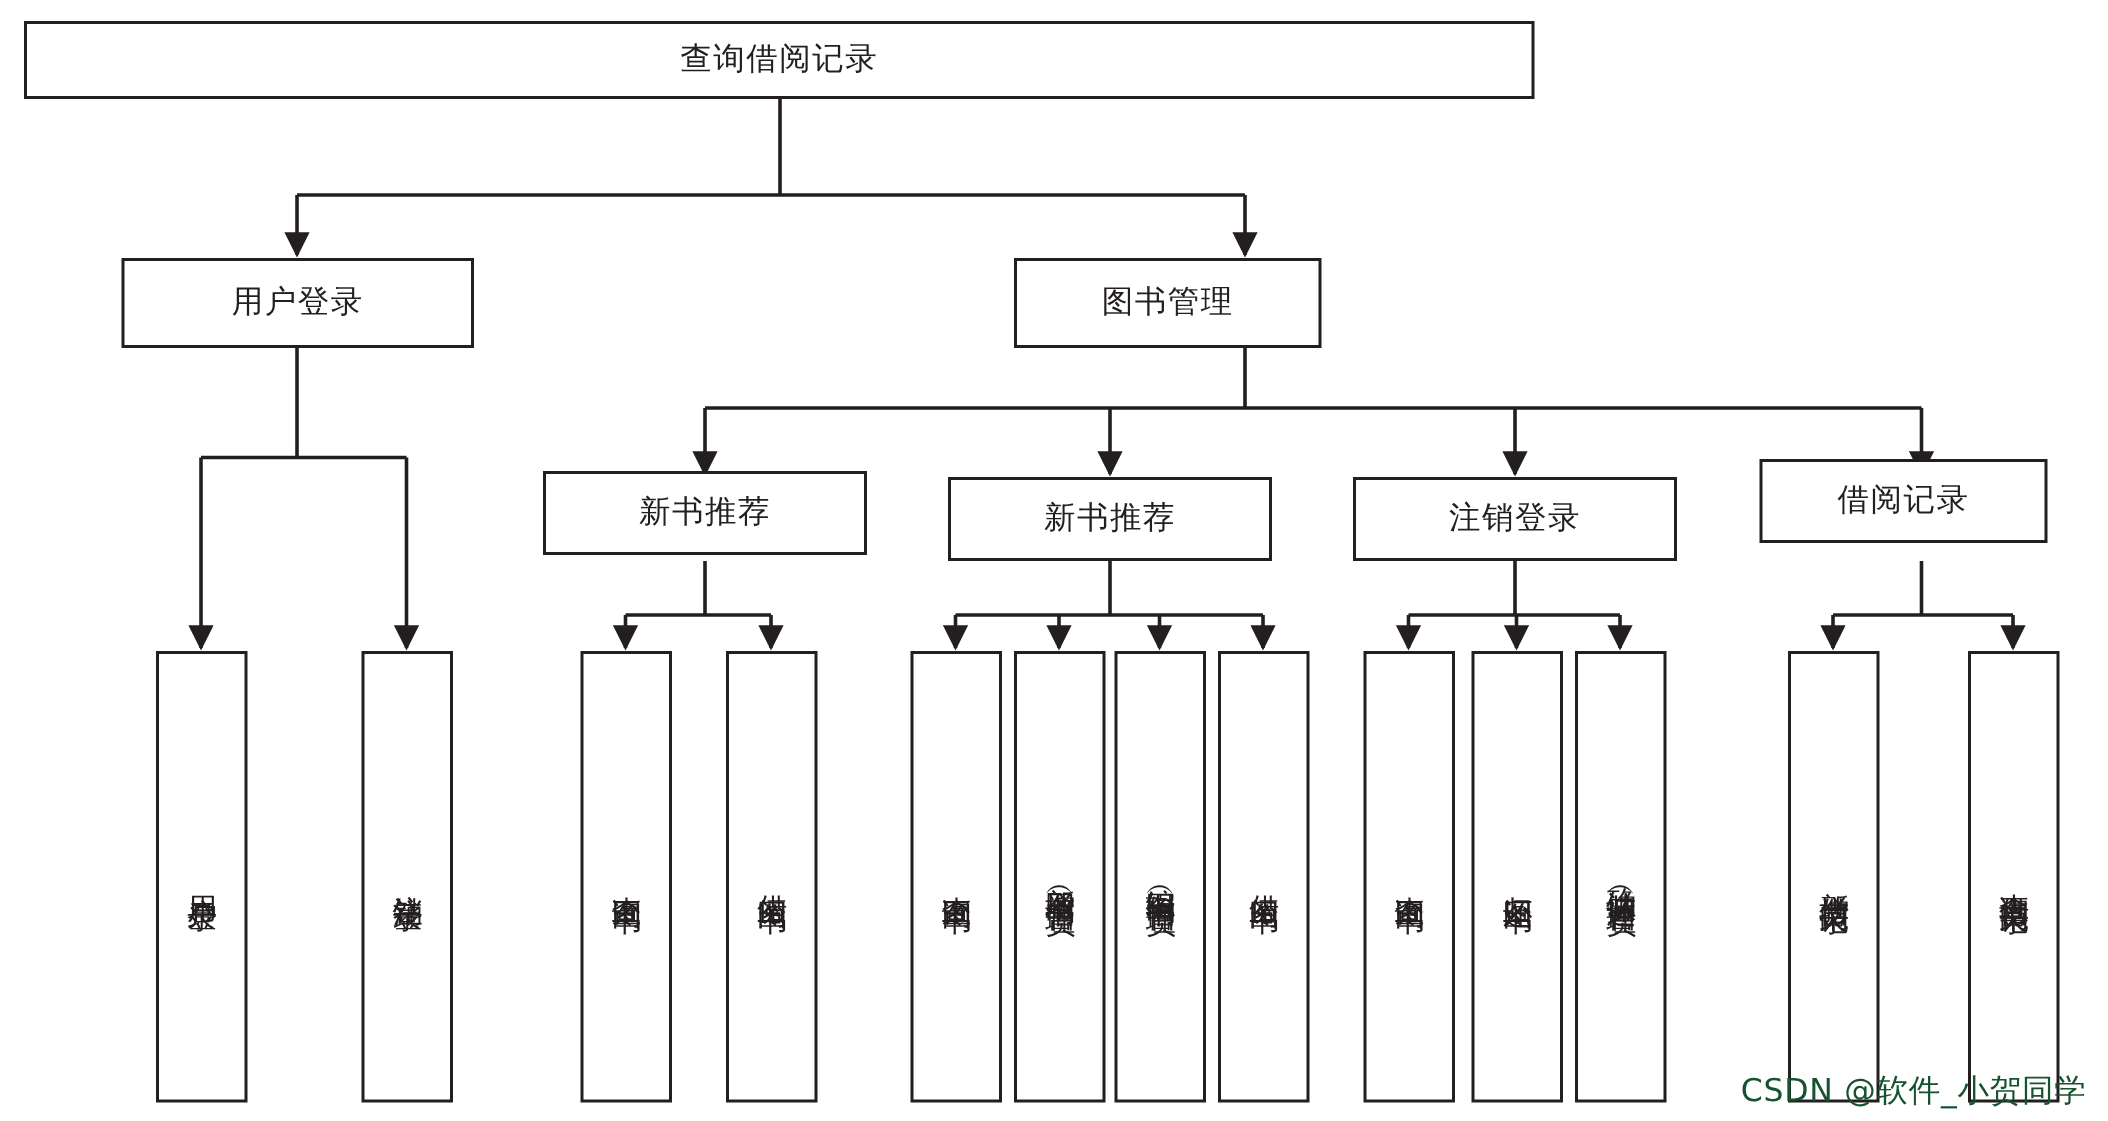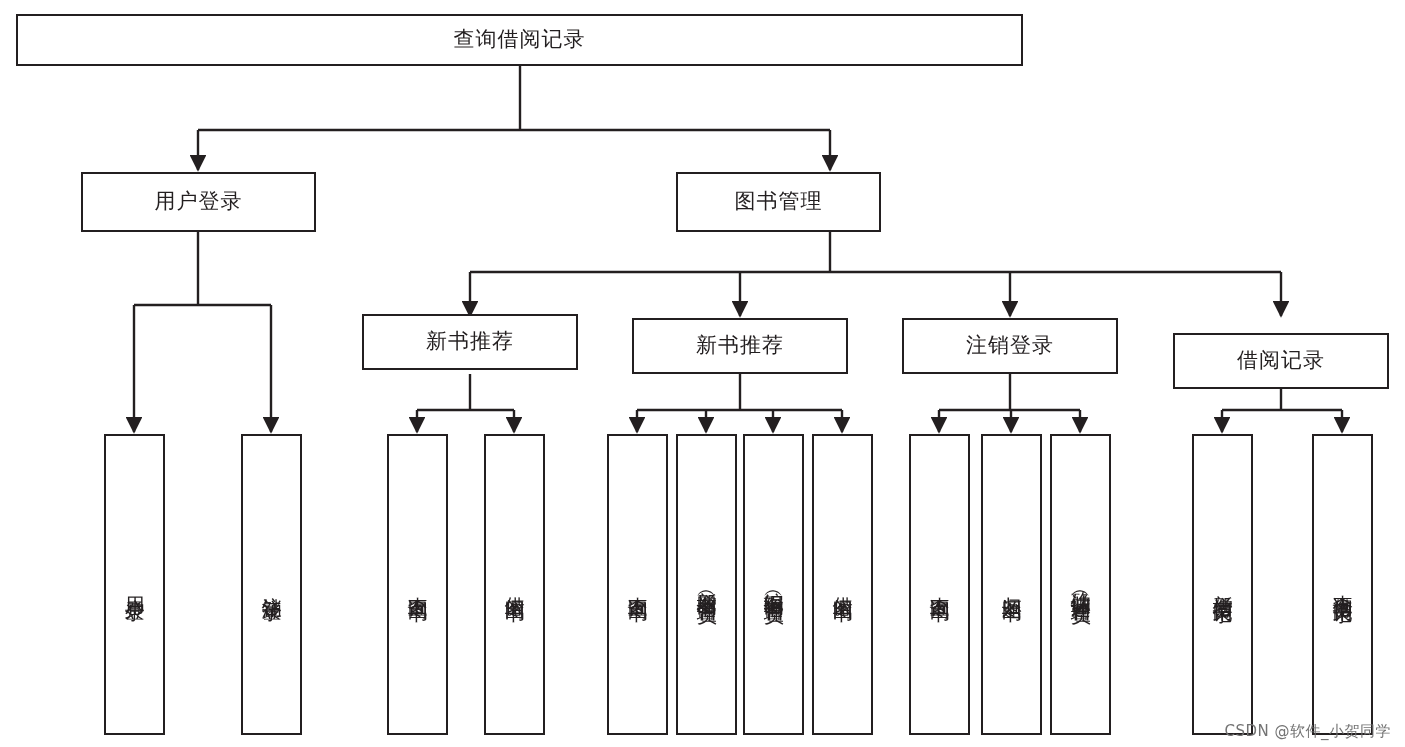--- a/index.html
+++ b/index.html
@@ -53,22 +53,22 @@
   }
   .node.vertical .label {
     writing-mode: vertical-rl;
     text-orientation: upright;
     white-space: normal;
   }
   .watermark {
     position: absolute;
     right: 14px;
     bottom: 6px;
-    font-size: 15px;
-    color: #737373;
+    font-size: 21px;
+    color: #14532d;
     letter-spacing: 0.5px;
     white-space: nowrap;
     pointer-events: none;
   }
 </style>
 </head>
 <body>
 
 <div id="diagram-canvas">
 
@@ -137,21 +137,21 @@
 
   <div class="node horizontal" style="left:362px; top:314px; width:216px; height:56px;">
     <span class="label">新书推荐</span>
   </div>
   <div class="node horizontal" style="left:632px; top:318px; width:216px; height:56px;">
     <span class="label">新书推荐</span>
   </div>
   <div class="node horizontal" style="left:902px; top:318px; width:216px; height:56px;">
     <span class="label">注销登录</span>
   </div>
-  <div class="node horizontal" style="left:1173px; top:333px; width:216px; height:56px;">
+  <div class="node horizontal" style="left:1173px; top:306px; width:192px; height:56px;">
     <span class="label">借阅记录</span>
   </div>
 
   <div class="node vertical" style="left:104px; top:434px; width:61px; height:301px;">
     <span class="label">用户登录</span>
   </div>
   <div class="node vertical" style="left:241px; top:434px; width:61px; height:301px;">
     <span class="label">注销登录</span>
   </div>
 

